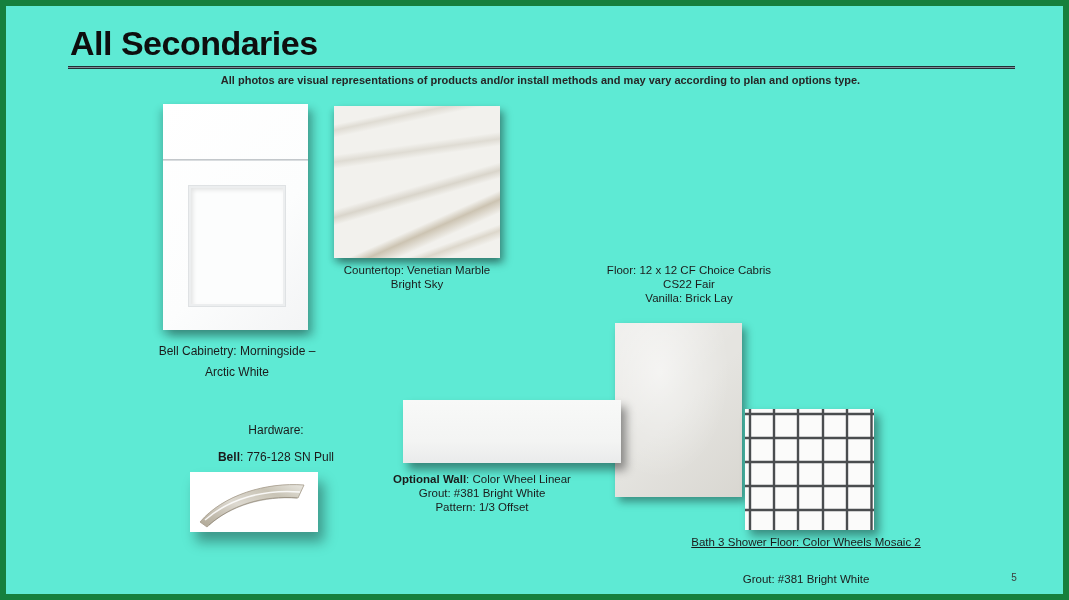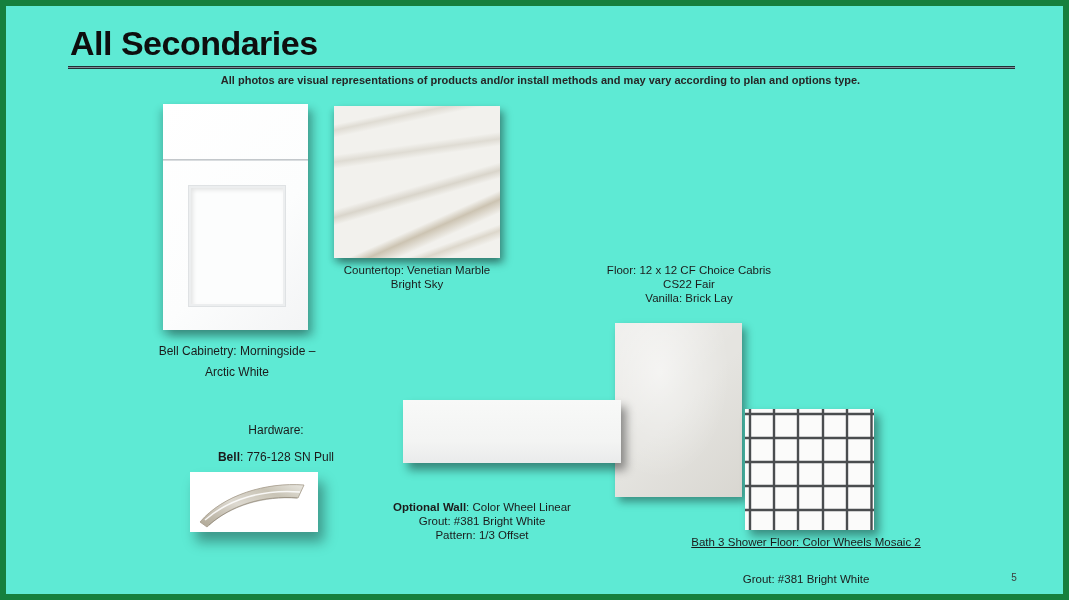--- a/index.html
+++ b/index.html
@@ -89,21 +89,21 @@
     position:absolute;left:184px;top:466px;width:128px;height:60px;
     background:#ffffff;
     box-shadow:6px 10px 12px rgba(0,0,0,0.35);
   }
   .handle svg{display:block;}
 
   
   .cap-cabinet{left:121px;top:335px;width:220px;line-height:21px;font-size:12px;}
   .cap-countertop{left:330px;top:257px;width:162px;}
   .cap-floor{left:583px;top:257px;width:200px;}
-  .cap-wall{left:376px;top:466px;width:200px;margin-top:28px;}
+  .cap-wall{left:376px;top:466px;width:200px;}
   .cap-hardware-heading{left:195px;top:417px;width:150px;font-size:12px;font-weight:normal;}
   .cap-hardware-item{left:170px;top:444px;width:200px;font-size:12px;}
   .cap-shower{left:645px;top:529px;width:310px;line-height:15px;text-decoration:underline;}
   .cap-shower-grout{left:645px;top:566px;width:310px;}
 
   .page-number{
     position:absolute;left:998px;top:566px;width:20px;text-align:center;
     font-size:10px;color:#3c3c3c;
   }
 </style>

